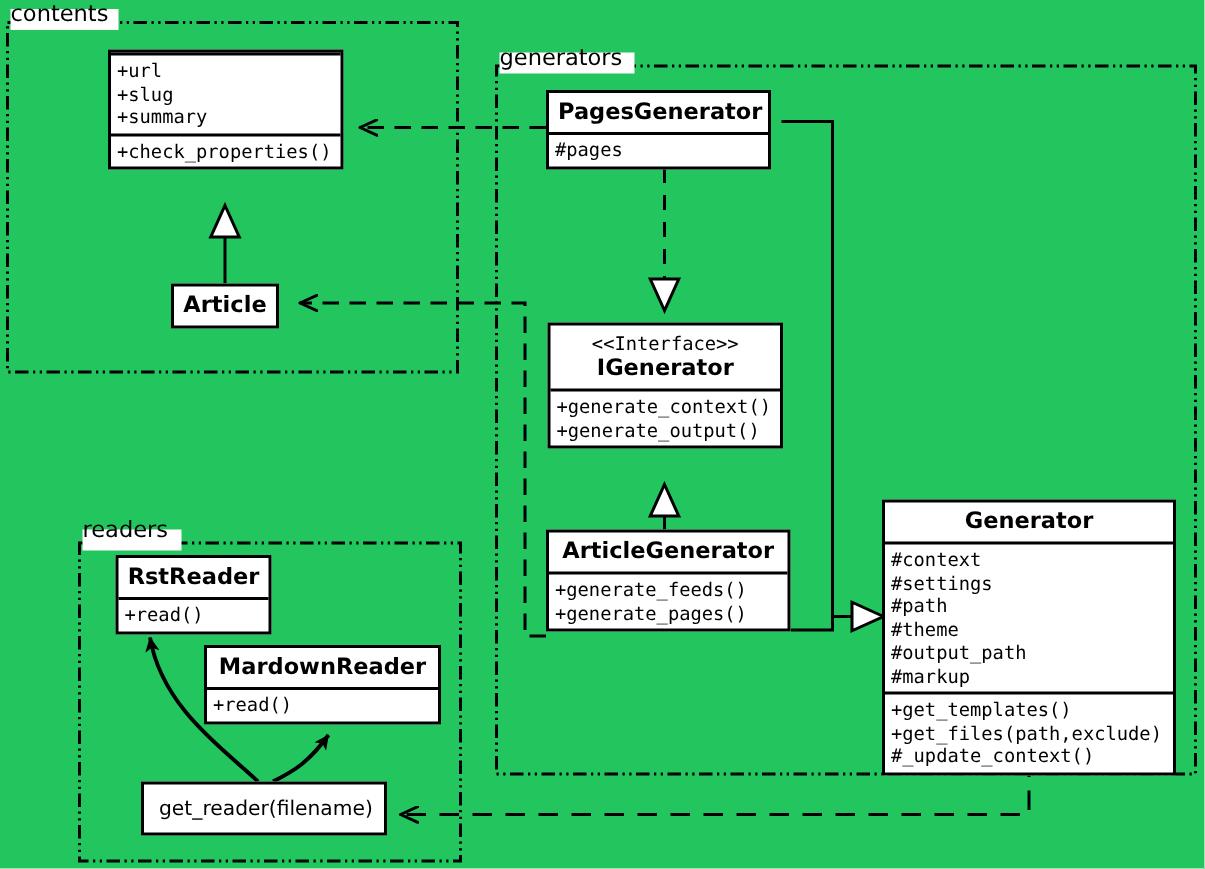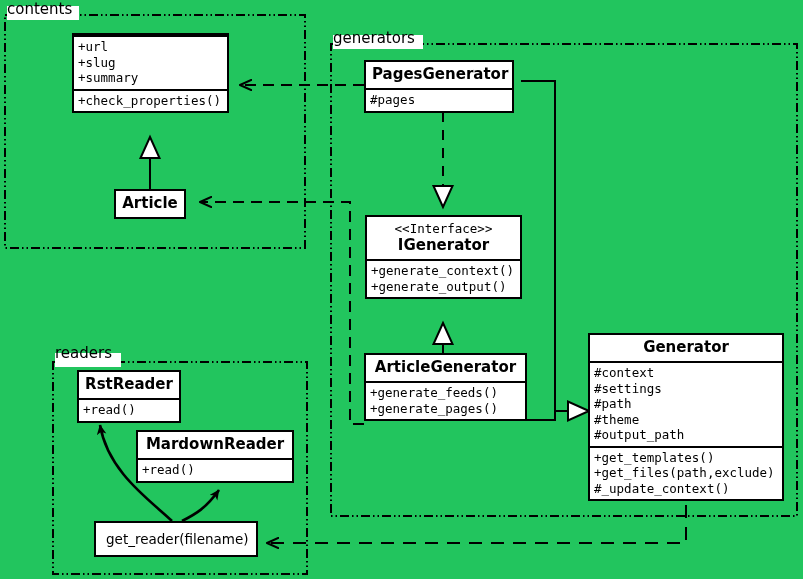--- a/index.html
+++ b/index.html
@@ -219,20 +219,21 @@
   </div>
 
   <div class="uml" style="left:588px; top:321px; width:196px;margin-top:12px;">
     <div class="title">Generator</div>
     <div class="compartment sep">
       <div class="row">#context</div>
       <div class="row">#settings</div>
       <div class="row">#path</div>
       <div class="row">#theme</div>
       <div class="row">#output_path</div>
+      <div class="row">#markup</div>
     </div>
     <div class="compartment sep">
       <div class="row">+get_templates()</div>
       <div class="row">+get_files(path,exclude)</div>
       <div class="row">#_update_context()</div>
     </div>
   </div>
 
   <div class="uml" style="left:77px; top:370px; width:104px;">
     <div class="title">RstReader</div>

